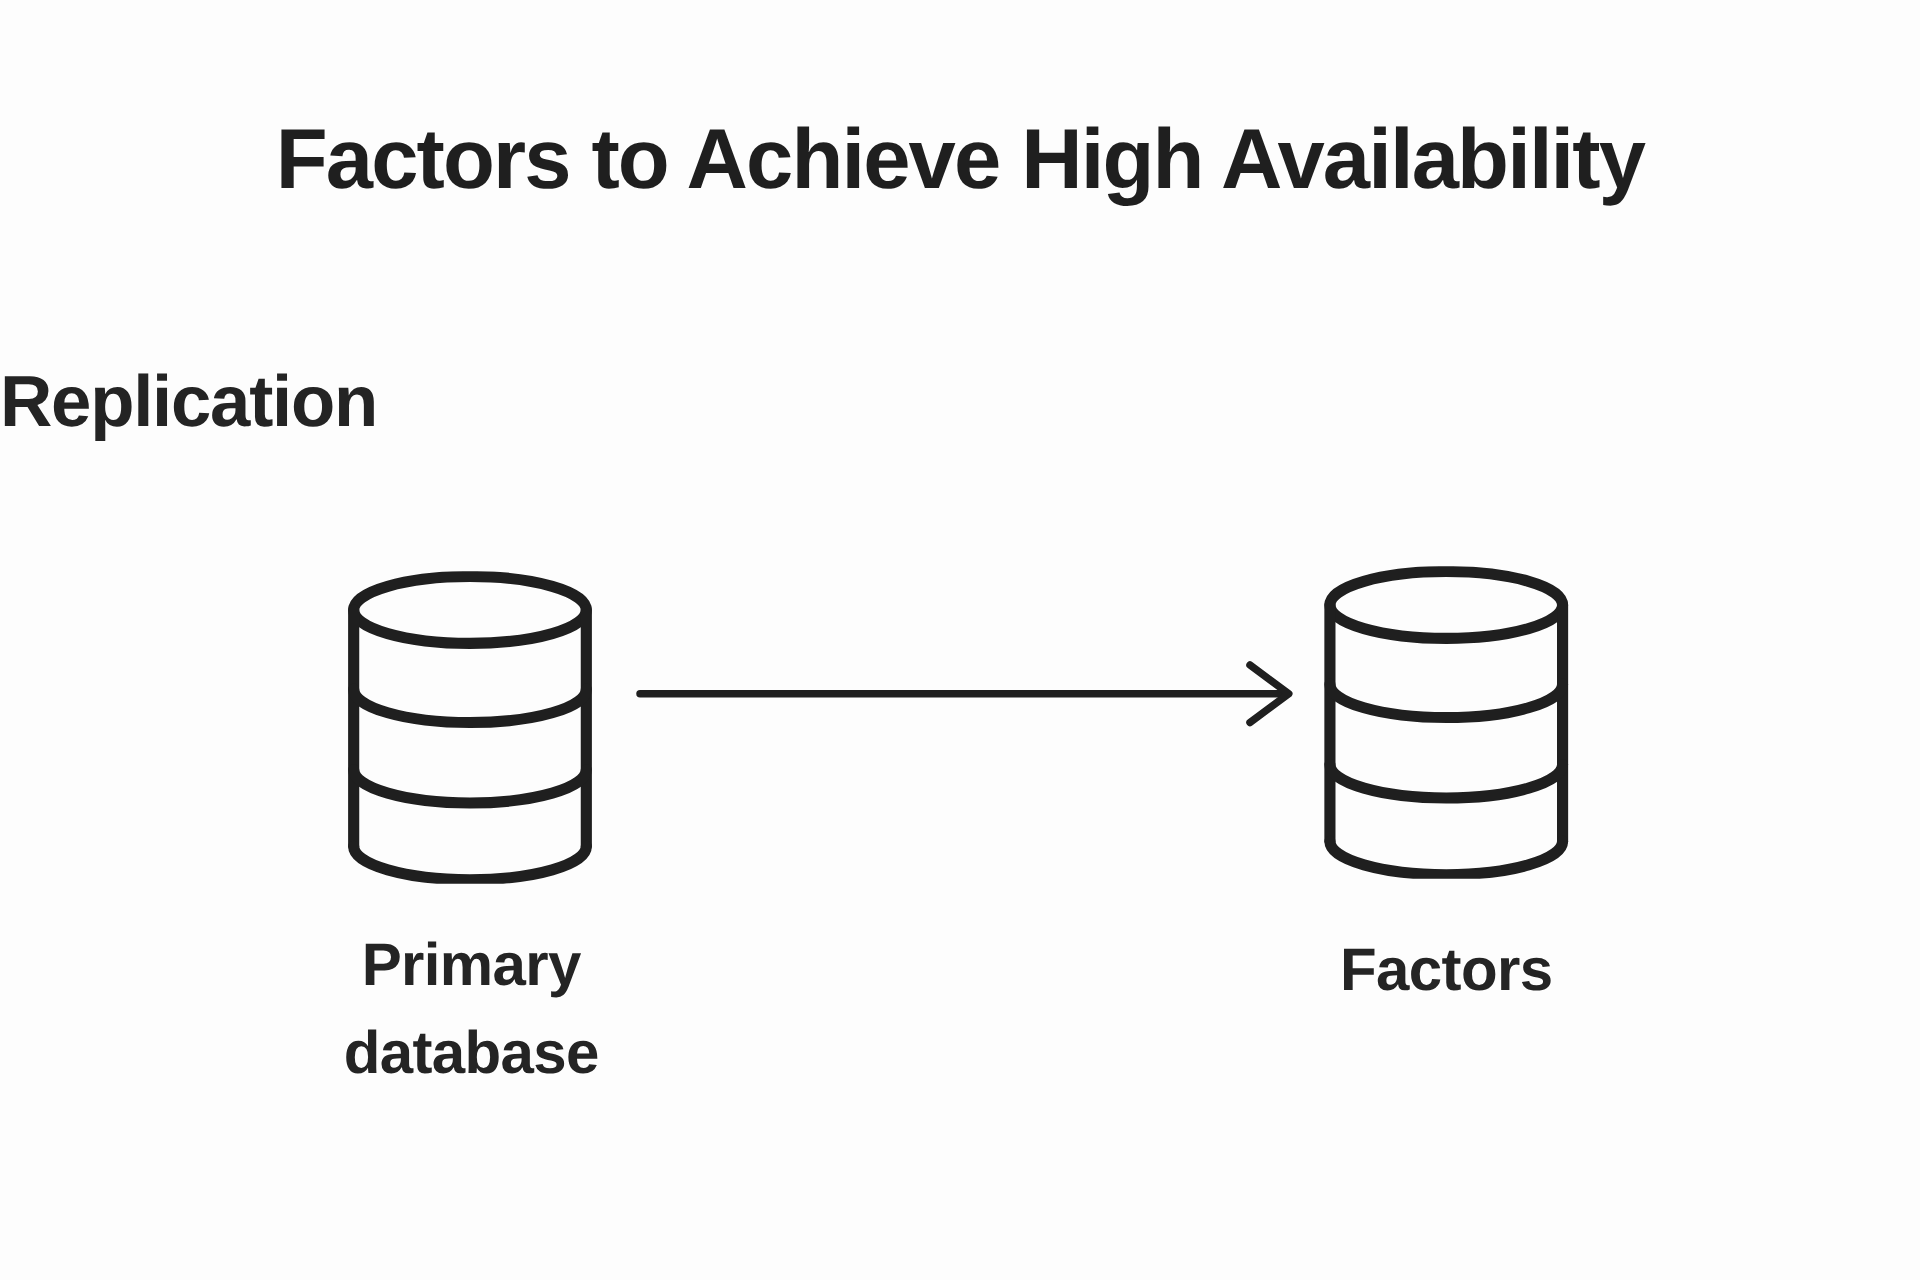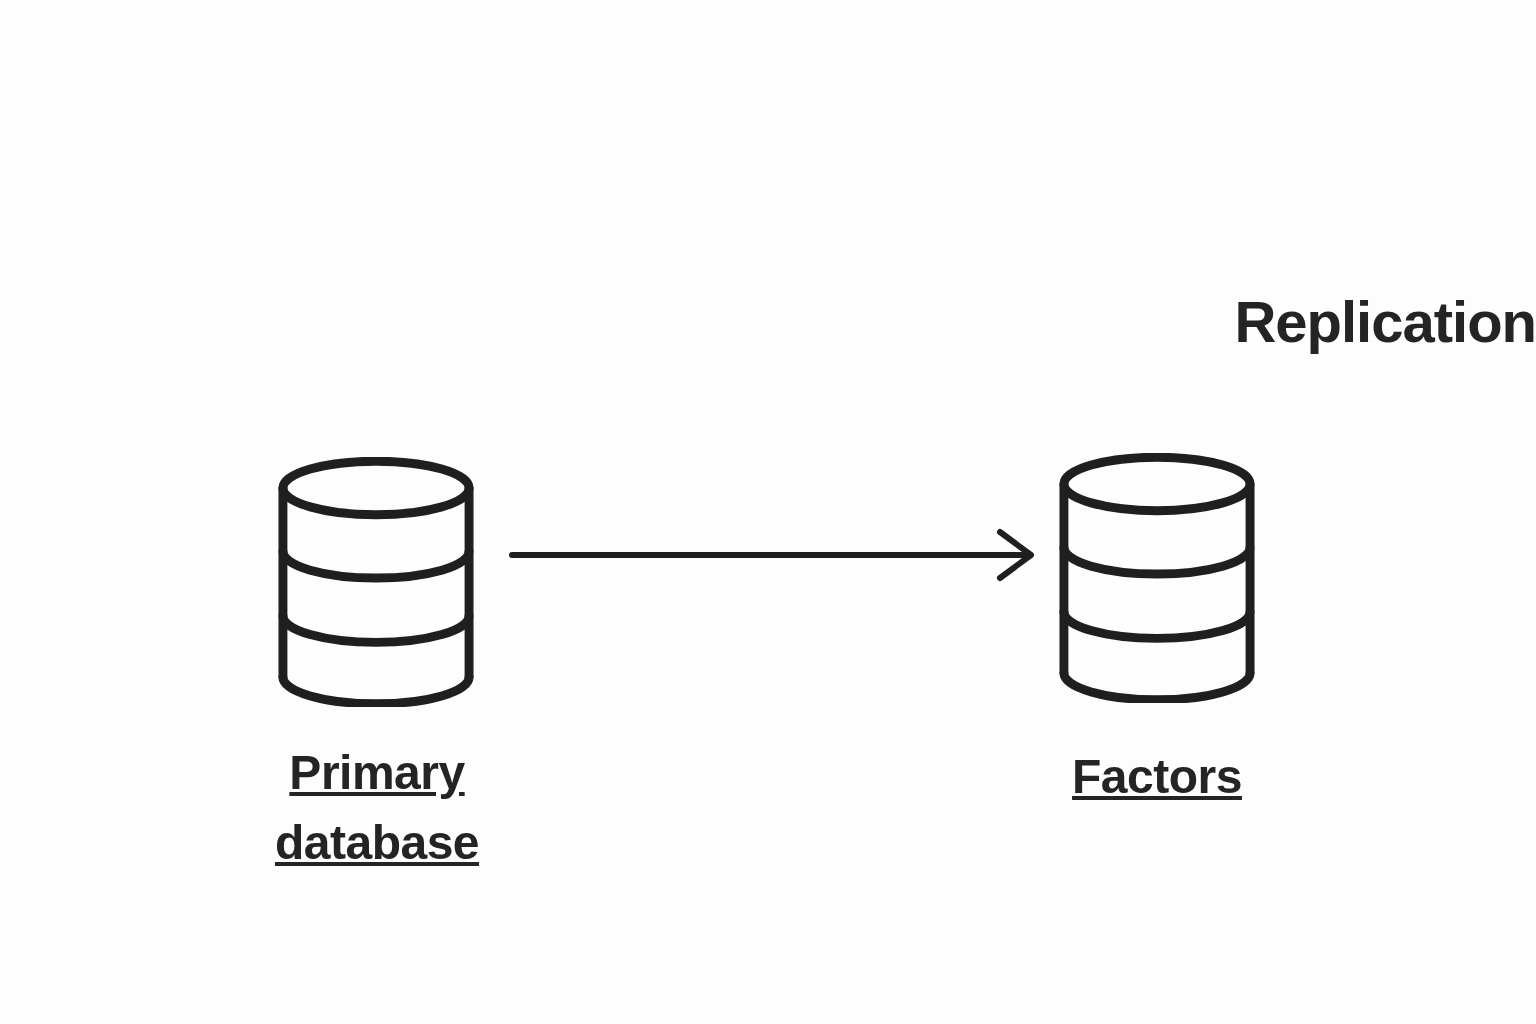--- a/index.html
+++ b/index.html
@@ -25,21 +25,21 @@
     font-size: 68px;
     font-weight: 700;
     letter-spacing: -1.5px;
     color: #1f1f1f;
   }
   .subtitle {
     position: absolute;
     top: 288px;
     left: 0;
     width: 100%;
-    text-align: right;
+    text-align: left;
     font-size: 58px;
     font-weight: 700;
     letter-spacing: -1px;
     color: #242424;
   }
   .db-icon {
     position: absolute;
     width: 198px;
     height: 250px;
   }
@@ -47,37 +47,37 @@
   .db-icon.replica { left: 1058px; top: 453px; }
   .node-label {
     position: absolute;
     width: 320px;
     text-align: center;
     font-size: 48px;
     font-weight: 600;
     line-height: 1.45;
     letter-spacing: -0.5px;
     color: #242424;
-    text-decoration: underline;
   }
   .node-label.primary { left: 217px; top: 738px; }
   .node-label.replica { left: 997px; top: 742px; }
   .arrow-svg {
     position: absolute;
     left: 500px;
     top: 523px;
     width: 545px;
     height: 64px;
   }
 </style>
 </head>
 <body>
 
 <div class="canvas">
 
+  <div class="title">Factors to Achieve High Availability</div>
 
   <div class="subtitle">Replication</div>
 
   <svg class="db-icon primary" viewBox="0 0 200 252" fill="none" stroke="#1f1f1f" stroke-width="9" stroke-linecap="round" stroke-linejoin="round">
     <ellipse cx="100" cy="31" rx="94" ry="27"></ellipse>
     <path d="M6 31 V 222"></path>
     <path d="M194 31 V 222"></path>
     <path d="M6 95 a94 27 0 0 0 188 0"></path>
     <path d="M6 160 a94 27 0 0 0 188 0"></path>
     <path d="M6 222 a94 27 0 0 0 188 0"></path>

